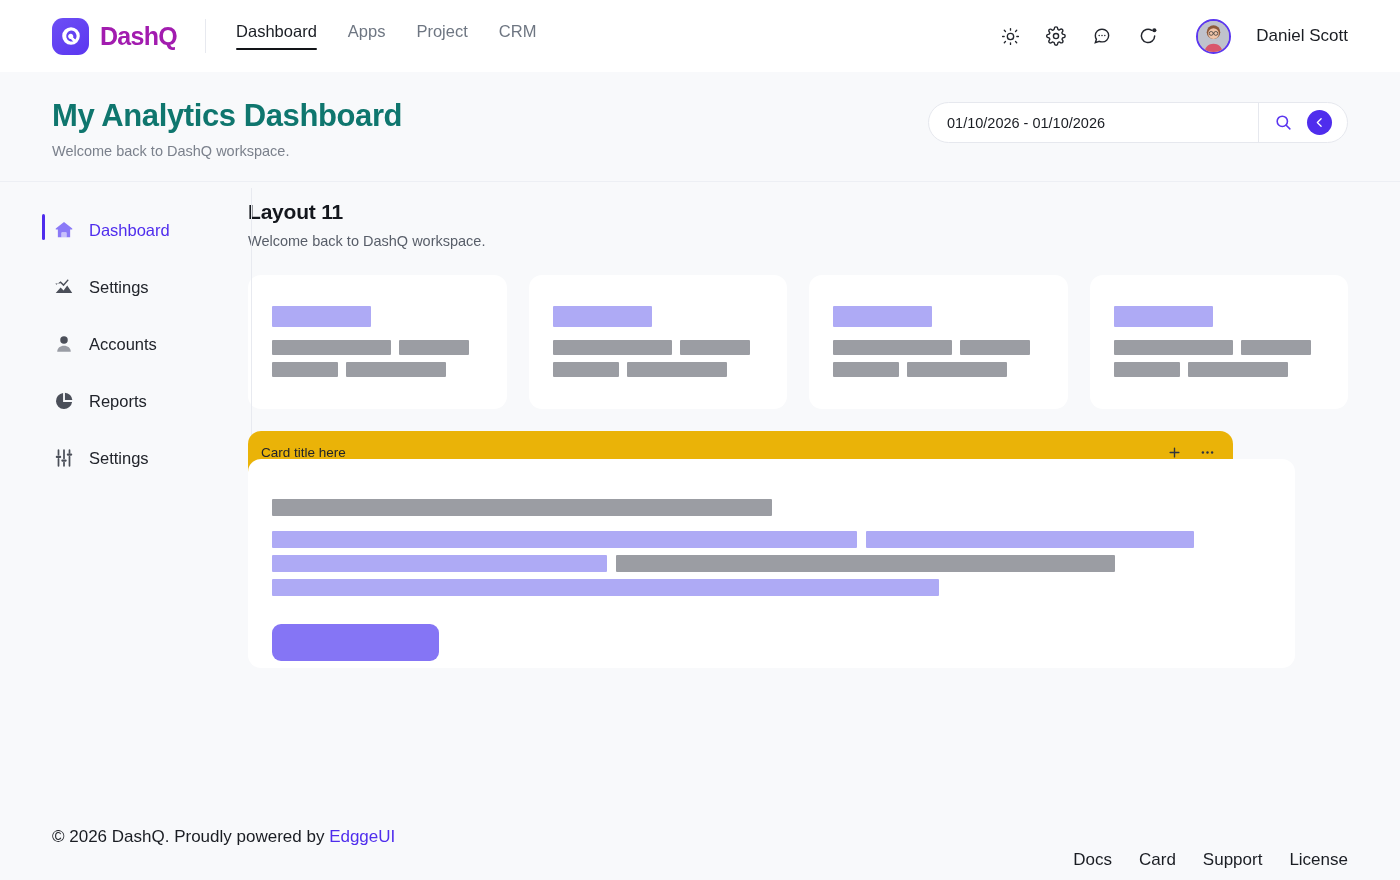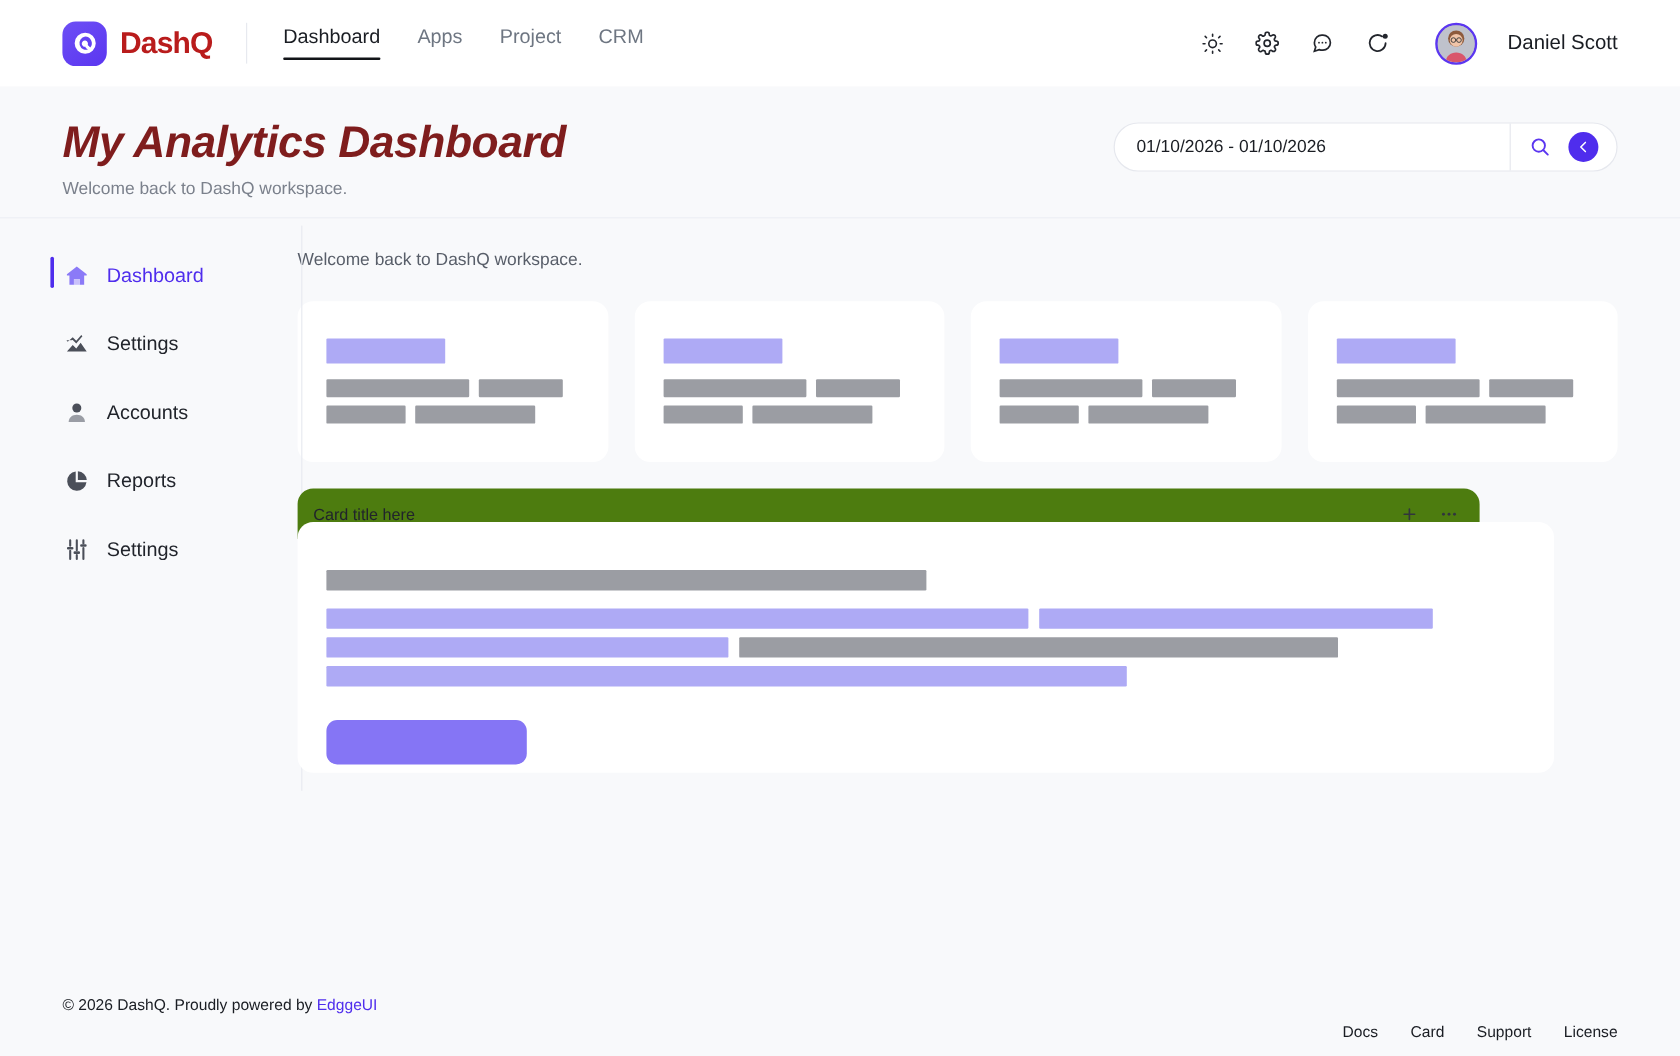--- a/index.html
+++ b/index.html
@@ -21,21 +21,21 @@
   }
   .brand{ display:flex; align-items:center; gap:11px; }
   .logo-mark{
     width:37px; height:37px; border-radius:11px;
     background:linear-gradient(145deg,#6d4ff5 0%,#5b36f0 100%);
     display:flex; align-items:center; justify-content:center;
     flex:0 0 auto;
   }
   .logo-mark svg{ display:block; }
   .brand-name{
-    font-size:25px; font-weight:bold; letter-spacing:-0.7px; color:#b91c1c;
+    font-size:25px; font-weight:bold; letter-spacing:-0.7px; color:#a21caf;
   }
   .topbar-divider{
     width:1px; height:34px; background:#e7e9ef; margin:0 30px 0 28px;
   }
   .mainnav{ display:flex; align-items:center; gap:31px; }
   .nav-item{
     font-size:16.5px; color:#6e7682; position:relative;
     padding-bottom:9px; cursor:pointer; white-space:nowrap;
   }
   .nav-item.active{ color:#1a1d23; font-weight:500; }
@@ -59,23 +59,22 @@
   .avatar svg{ display:block; }
   .user-name{ font-size:17px; color:#1a1d23; white-space:nowrap; }
 
   
   .pagehead{
     background:#f8f9fb; padding:26px 52px 28px 52px;
     display:flex; align-items:flex-start; border-bottom:1px solid #edeff4;
     height:110px;
   }
   .page-title{
-    font-size:37px; font-weight:bold; color:#7f1d1d; letter-spacing:-0.4px;
+    font-size:31px; font-weight:bold; color:#0f766e; letter-spacing:-0.4px;
     line-height:1.15;
-    font-style:italic;
   }
   .page-sub{ font-size:14.5px; color:#7b818c; margin-top:9px; }
   .search-wrap{
     margin-left:auto; margin-top:4px;
     width:420px; height:41px; background:#ffffff;
     border:1px solid #e6e8ee; border-radius:21px;
     display:flex; align-items:center; overflow:hidden;
   }
   .search-input{
     flex:1; border:none; outline:none; background:transparent;
@@ -134,41 +133,41 @@
   .sk-purple{ background:#aeaaf5; }
   .sk-gray{ background:#9b9da3; }
   .sk-line1{ width:99px; height:21px; }
   .sk-row{ display:flex; gap:8px; margin-top:13px; }
   .sk-row2{ display:flex; gap:8px; margin-top:7px; }
 
   
   .big-wrap{ position:relative; margin-top:22px; height:237px; }
   .big-head{
     position:absolute; left:0; top:0; width:985px; height:42px;
-    background:#4d7c0f; border-radius:13px 13px 0 0;
+    background:#eab308; border-radius:13px 13px 0 0;
     display:flex; align-items:center; padding:0 17px 0 13px;
   }
   .big-head-title{ font-size:13.5px; color:#21242b; }
   .big-head-actions{ margin-left:auto; display:flex; align-items:center; gap:15px; }
   .hd-ico{ width:18px; height:18px; display:flex; align-items:center; justify-content:center; color:#31353d; cursor:pointer; }
   .big-body{
     position:absolute; left:0; top:28px; width:1047px; height:209px;
     background:#ffffff; border-radius:13px; padding:40px 24px 0 24px;
   }
   .bb-row{ display:flex; gap:9px; }
   .bb-btn{
     width:167px; height:37px; border-radius:9px; background:#8575f5;
     margin-top:28px; cursor:pointer; border:none;
   }
 
   
   .footer{
     position:absolute; left:0; right:0; bottom:0; height:86px;
     display:flex; align-items:center; padding:0 52px;
-    font-size:13px; color:#1a1d23;
+    font-size:17px; color:#1a1d23;
   }
   .footer a{ color:#4f2ded; text-decoration:none; cursor:pointer; }
   .footer-links{ margin-left:auto; display:flex; gap:27px;margin-top:45px; }
   .footer-links span{ cursor:pointer; color:#1a1d23; }
 </style>
 </head>
 <body>
 
 <div class="topbar">
   <div class="brand">
@@ -312,20 +311,21 @@
         <svg width="22" height="22" viewBox="0 0 24 24" fill="none" stroke="currentColor" stroke-width="1.9" stroke-linecap="round">
           <path d="M6 3.5v5M6 13v7.5M12 3.5v9M12 17v3.5M18 3.5v3M18 10.5v10"></path>
           <path d="M4.2 10.8h3.6M10.2 14.8h3.6M16.2 8.3h3.6" stroke-width="2.4"></path>
         </svg>
       </span>
       <span class="side-label">Settings</span>
     </div>
   </aside>
 
   <main class="content">
+    <div class="content-title">Layout 11</div>
     <div class="content-sub">Welcome back to DashQ workspace.</div>
 
     <div class="card-row">
       <div class="stat-card">
         <div class="sk sk-purple sk-line1"></div>
         <div class="sk-row">
           <div class="sk sk-gray" style="width:119px;height:15px"></div>
           <div class="sk sk-gray" style="width:70px;height:15px"></div>
         </div>
         <div class="sk-row2">

